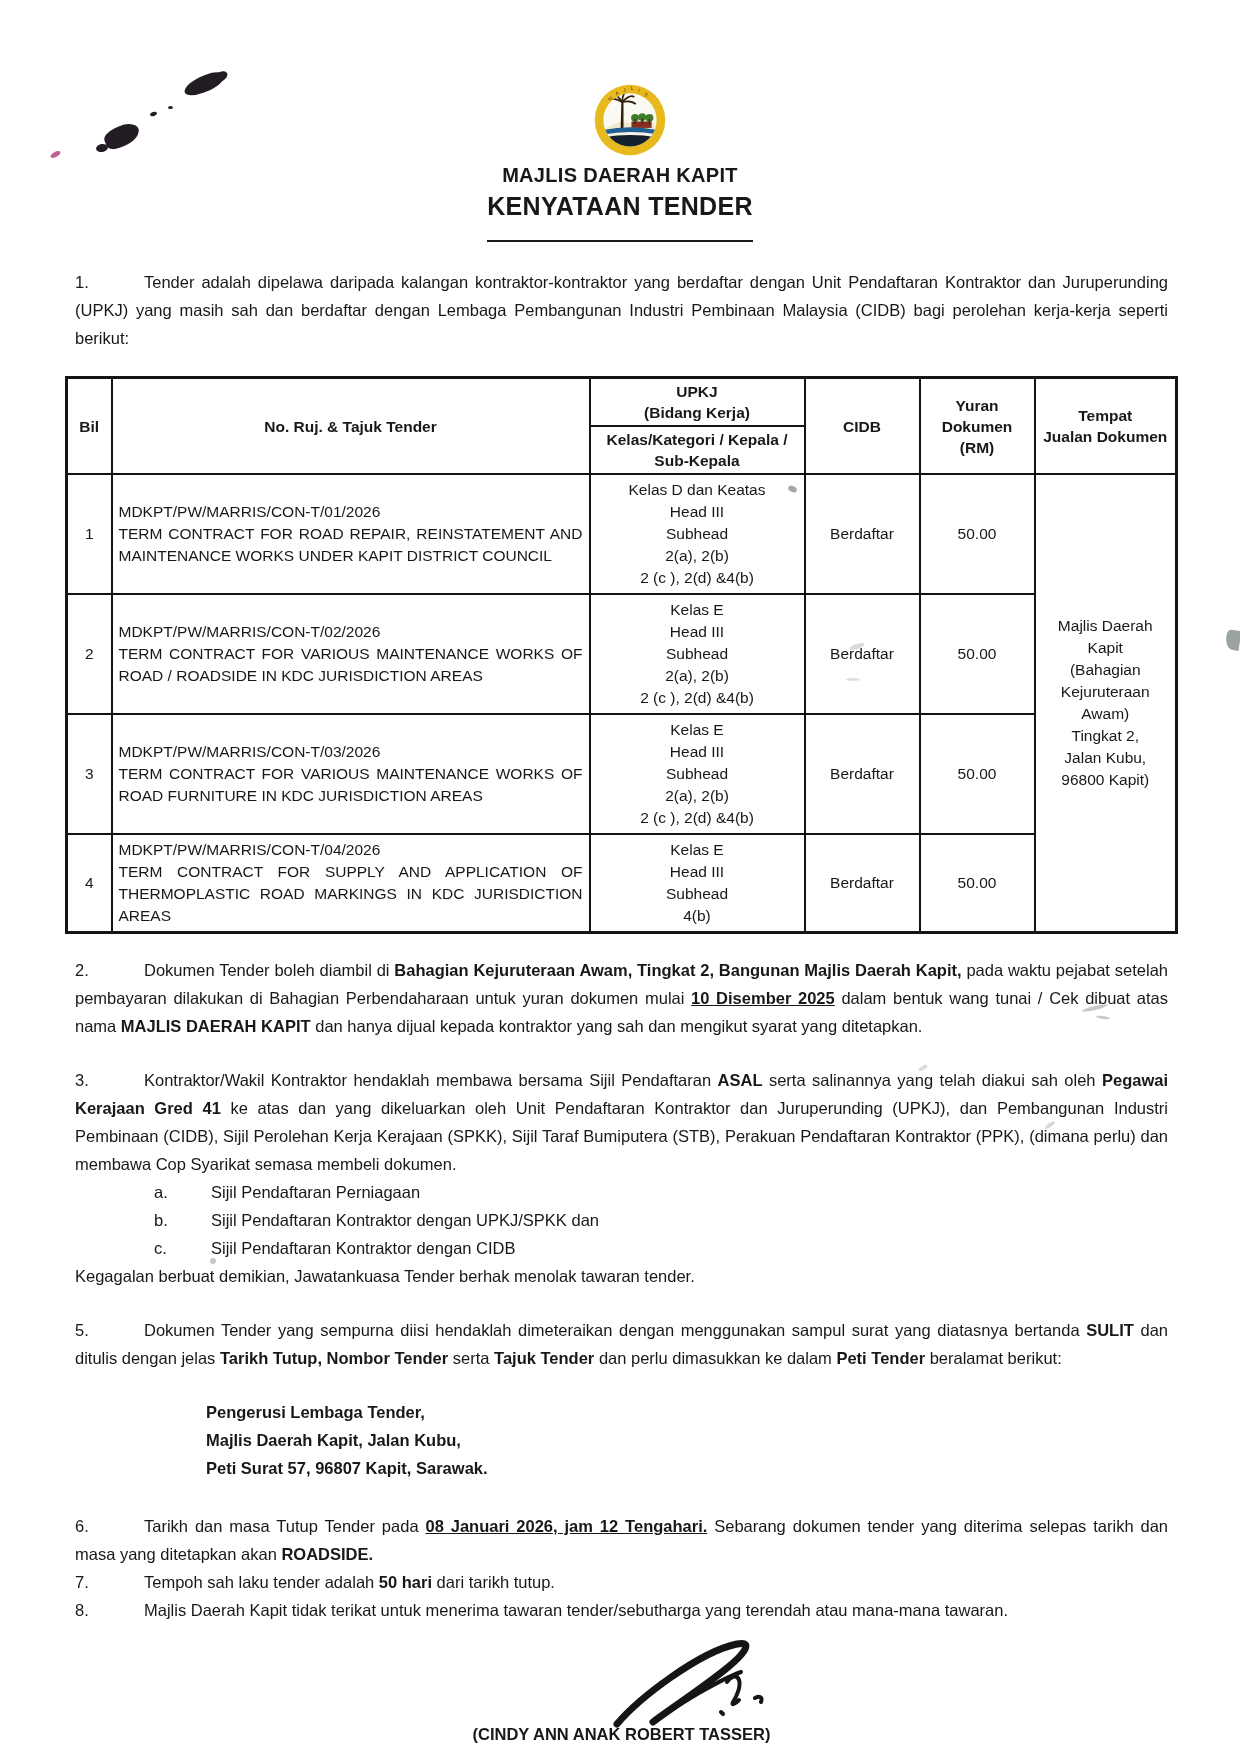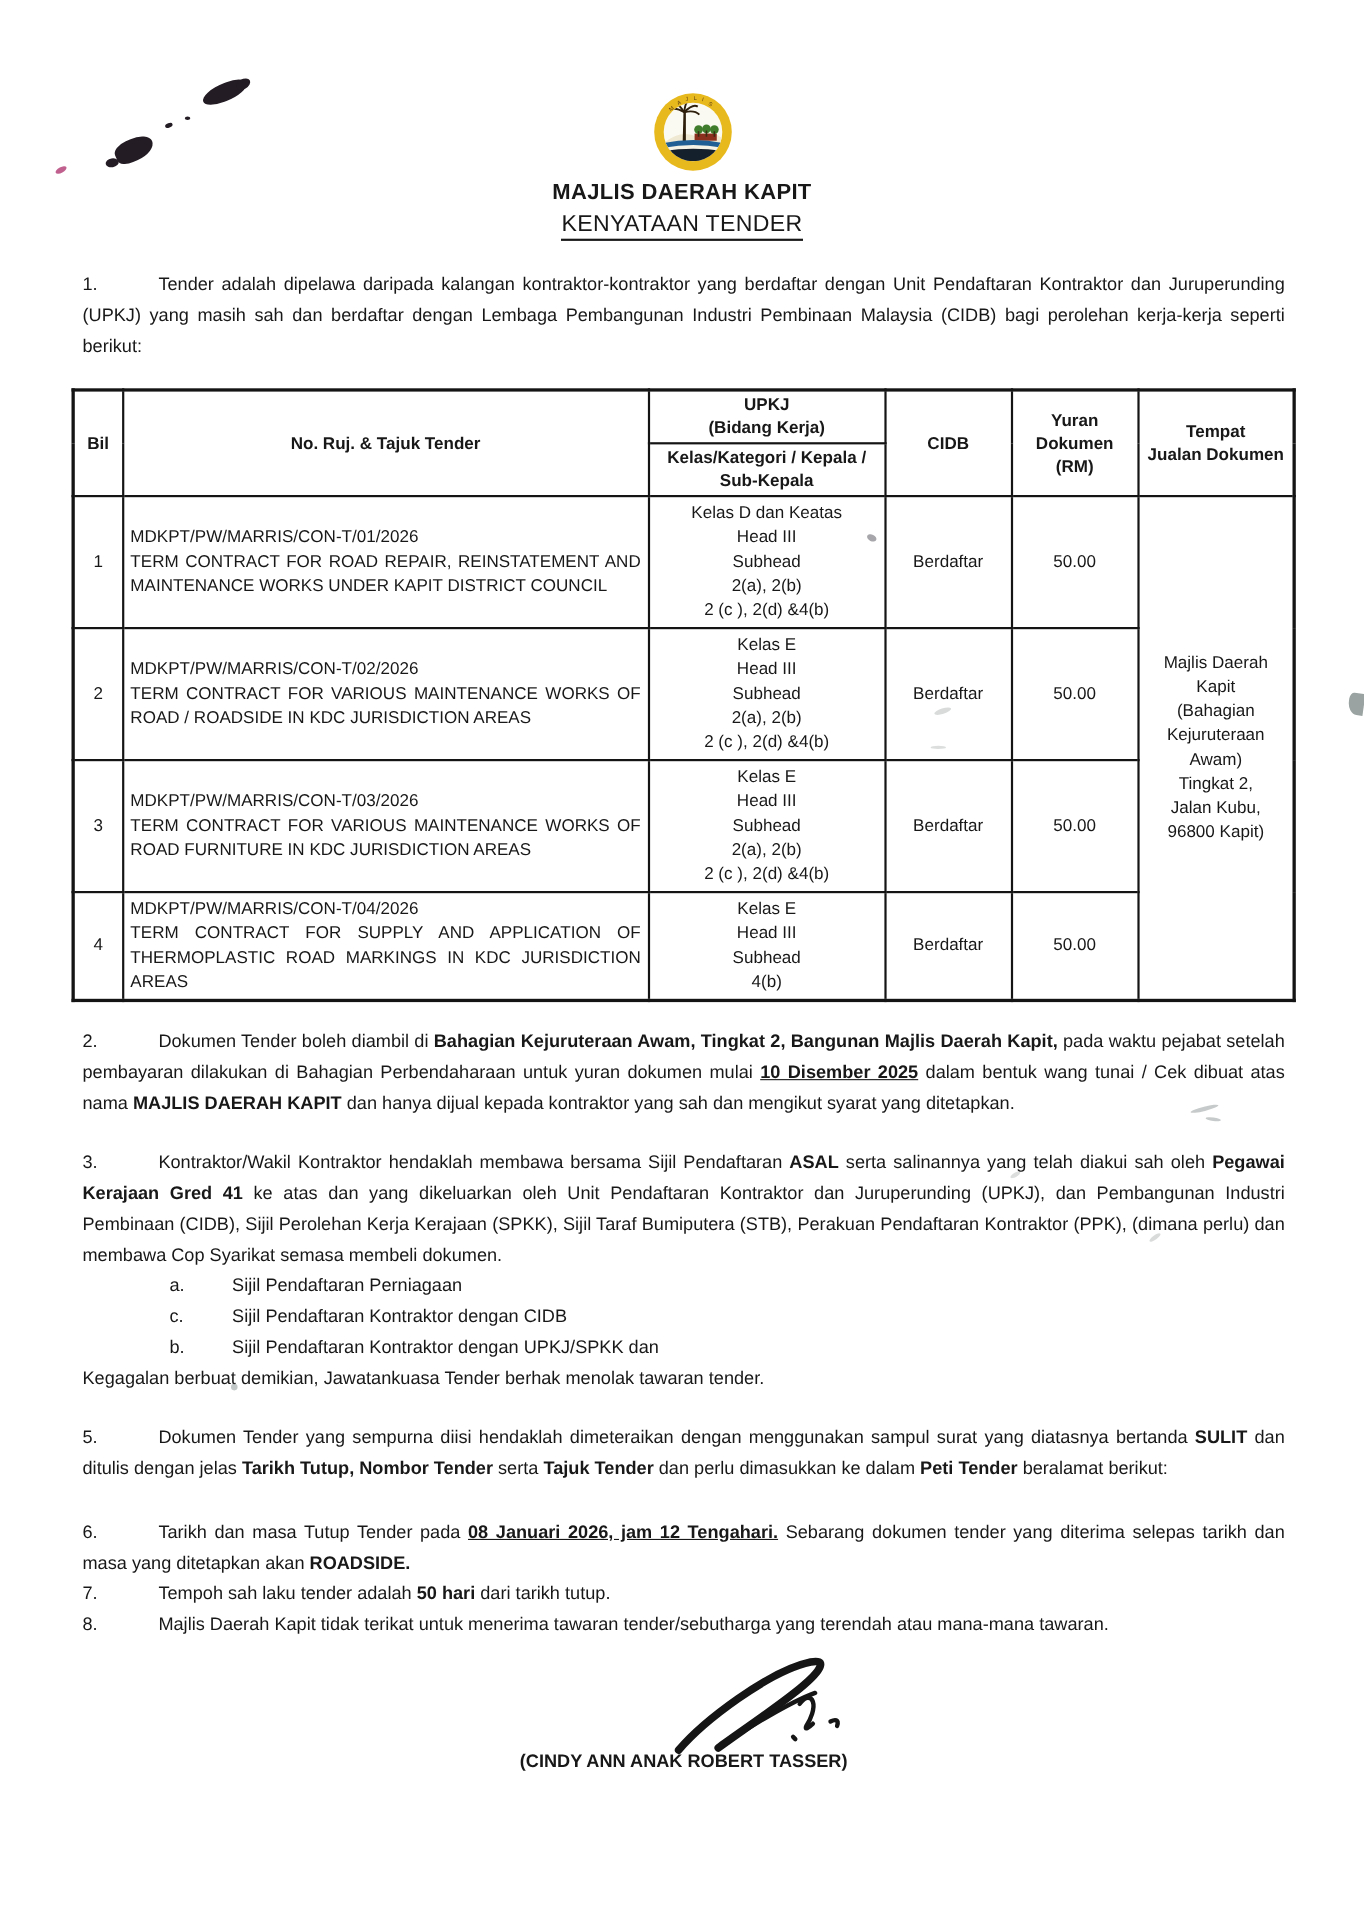--- a/index.html
+++ b/index.html
@@ -10,22 +10,22 @@
   }
   .b{font-weight:700;}
   .u{text-decoration:underline;}
   .page{position:relative;width:1240px;height:1753px;}
 
   
   .doc-header{padding-top:84px;text-align:center;}
   .logo-wrap{width:72px;height:72px;margin:0 auto;margin-left:594px;}
   .org-title{margin-top:8px;font-size:20px;font-weight:700;letter-spacing:.3px;}
   .doc-title-line{margin-top:5px;}
-  .doc-title{display:inline-block;font-size:21px;font-weight:400;
-    border-bottom:2.5px solid #181818;padding-bottom:1px;letter-spacing:.3px;}
+  .doc-title{display:inline-block;font-size:25px;font-weight:700;
+    border-bottom:2.5px solid #181818;padding-bottom:19px;letter-spacing:.3px;}
 
   
   .content{padding:0 72px 0 75px;}
   .para{text-align:justify;line-height:28px;}
   .pnum{display:inline-block;width:69px;font-weight:400;}
   .mt1{margin-top:26px;}
   .list-item{line-height:28px;margin-left:79px;}
   .lmark{display:inline-block;width:57px;}
   .plain-line{line-height:28px;}
   .address{margin-top:26px;margin-left:131px;font-weight:700;line-height:28px;white-space:pre-line;}
@@ -246,26 +246,29 @@
         <td class="yuran">50.00</td>
       </tr>
     </tbody>
       </table>
 
     <div class="para" style="margin-top:22px"><span class="pnum">2.</span><span><span>Dokumen Tender boleh diambil di </span><span class="b">Bahagian Kejuruteraan Awam, Tingkat 2, Bangunan Majlis Daerah Kapit,</span><span> pada waktu pejabat setelah pembayaran dilakukan di Bahagian Perbendaharaan untuk yuran dokumen mulai </span><span class="b u">10 Disember 2025</span><span> dalam bentuk wang tunai / Cek dibuat atas nama </span><span class="b">MAJLIS DAERAH KAPIT</span><span> dan hanya dijual kepada kontraktor yang sah dan mengikut syarat yang ditetapkan.</span></span></div>
 
     <div class="para mt1"><span class="pnum">3.</span><span><span>Kontraktor/Wakil Kontraktor hendaklah membawa bersama Sijil Pendaftaran </span><span class="b">ASAL</span><span> serta salinannya yang telah diakui sah oleh </span><span class="b">Pegawai Kerajaan Gred 41</span><span> ke atas dan yang dikeluarkan oleh Unit Pendaftaran Kontraktor dan Juruperunding (UPKJ), dan Pembangunan Industri Pembinaan (CIDB), Sijil Perolehan Kerja Kerajaan (SPKK), Sijil Taraf Bumiputera (STB), Perakuan Pendaftaran Kontraktor (PPK), (dimana perlu) dan membawa Cop Syarikat semasa membeli dokumen.</span></span></div>
 
     <div class="list-item"><span class="lmark">a.</span><span>Sijil Pendaftaran Perniagaan</span></div>
+    <div class="list-item"><span class="lmark">b.</span><span>Sijil Pendaftaran Kontraktor dengan UPKJ/SPKK dan</span></div>
     <div class="list-item"><span class="lmark">c.</span><span>Sijil Pendaftaran Kontraktor dengan CIDB</span></div>
-    <div class="list-item"><span class="lmark">b.</span><span>Sijil Pendaftaran Kontraktor dengan UPKJ/SPKK dan</span></div>
     <div class="plain-line">Kegagalan berbuat demikian, Jawatankuasa Tender berhak menolak tawaran tender.</div>
 
     <div class="para mt1"><span class="pnum">5.</span><span><span>Dokumen Tender yang sempurna diisi hendaklah dimeteraikan dengan menggunakan sampul surat yang diatasnya bertanda </span><span class="b">SULIT</span><span> dan ditulis dengan jelas </span><span class="b">Tarikh Tutup, Nombor Tender</span><span> serta </span><span class="b">Tajuk Tender</span><span> dan perlu dimasukkan ke dalam </span><span class="b">Peti Tender</span><span> beralamat berikut:</span></span></div>
 
+    <div class="address">Pengerusi Lembaga Tender,
+Majlis Daerah Kapit, Jalan Kubu,
+Peti Surat 57, 96807 Kapit, Sarawak.</div>
 
     <div class="para" style="margin-top:30px"><span class="pnum">6.</span><span><span>Tarikh dan masa Tutup Tender pada </span><span class="b u">08 Januari 2026, jam 12 Tengahari.</span><span> Sebarang dokumen tender yang diterima selepas tarikh dan masa yang ditetapkan akan </span><span class="b">ROADSIDE.</span></span></div>
     <div class="para"><span class="pnum">7.</span><span><span>Tempoh sah laku tender adalah </span><span class="b">50 hari</span><span> dari tarikh tutup.</span></span></div>
     <div class="para"><span class="pnum">8.</span><span>Majlis Daerah Kapit tidak terikat untuk menerima tawaran tender/sebutharga yang terendah atau mana-mana tawaran.</span></div>
 
     <div class="sig-block">
       <svg class="sig-flourish" viewBox="0 0 190 100" aria-hidden="true">
         <g fill="none" stroke="#151515" stroke-linecap="round">
           <path d="M8,86 C30,60 90,14 128,6 C142,3 140,12 118,30 C96,48 60,72 44,84" stroke-width="7"></path>
           <path d="M44,84 C70,66 110,42 132,34" stroke-width="4"></path>

